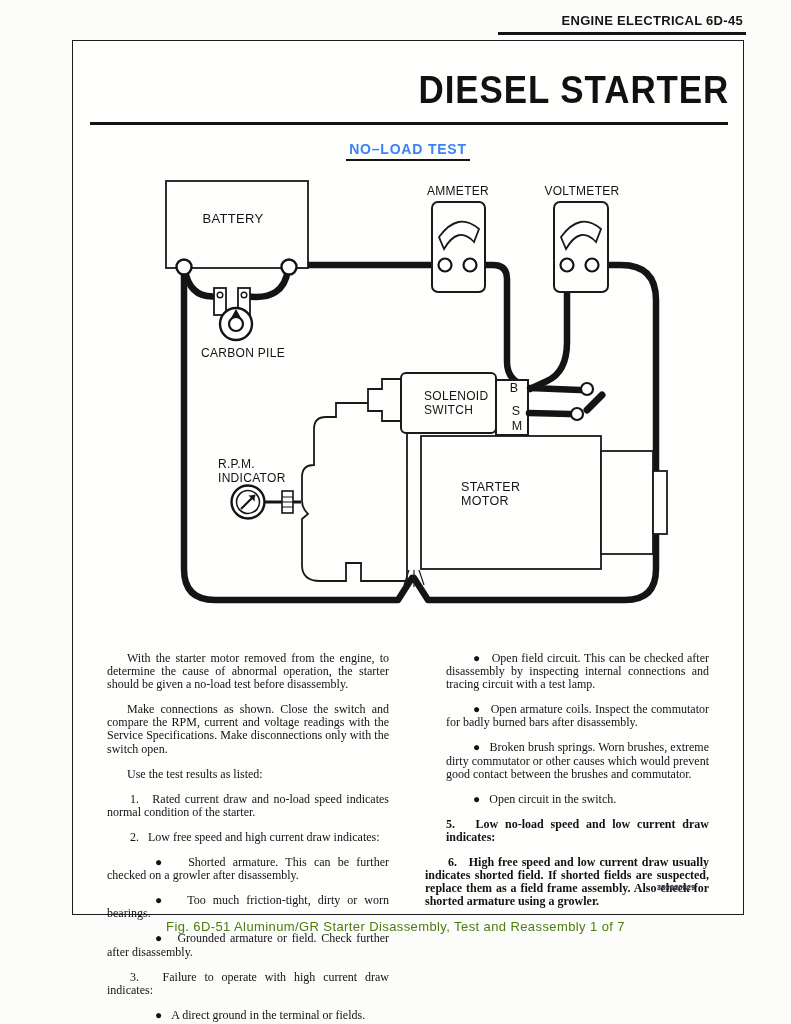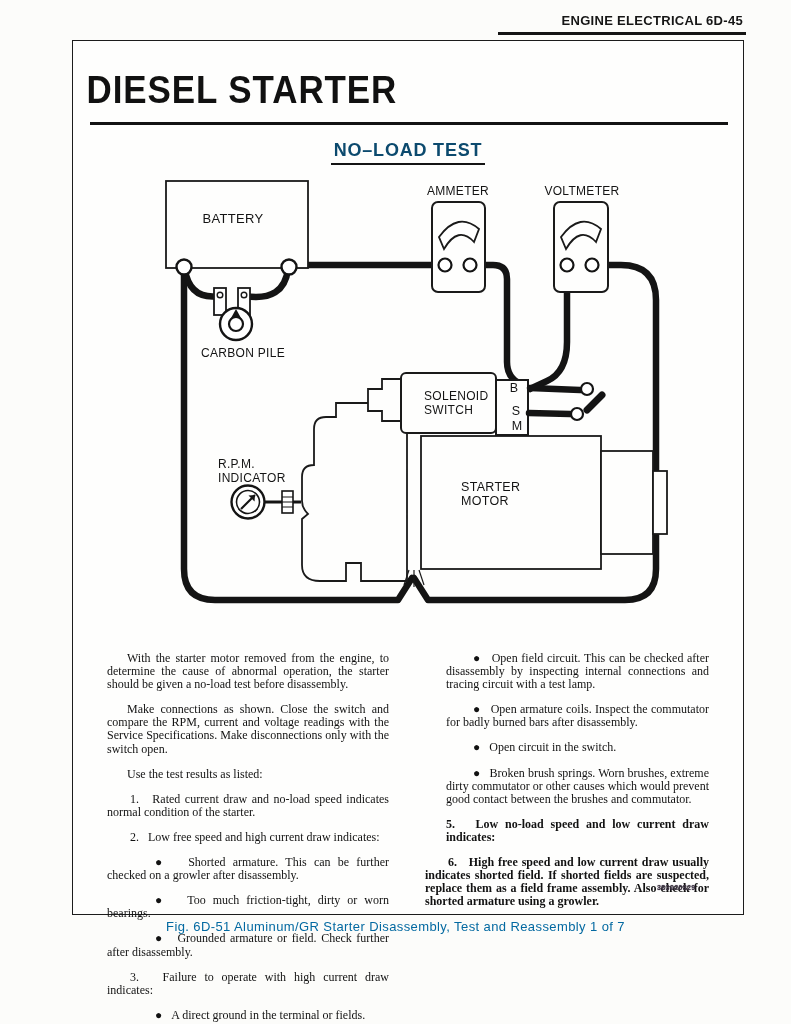--- a/index.html
+++ b/index.html
@@ -17,35 +17,35 @@
   }
   .run-head-rule{
     position:absolute;top:32px;left:498px;width:248px;height:3px;background:#141414;
   }
   
   .frame{
     position:absolute;left:72px;top:40px;width:670px;height:873px;
     border:1.6px solid #1c1c1c;background:#fefefd;
   }
   .title{
-    position:absolute;top:28px;left:0;width:100%;text-align:left;
+    position:absolute;top:28px;left:0;width:100%;text-align:right;
   }
   .title-text{
     display:inline-block;font-weight:700;font-size:38px;letter-spacing:1px;
     transform:scaleX(.92);color:#111;
   }
   .title-rule{
     position:absolute;top:81px;left:17px;width:638px;height:3px;background:#131313;
   }
   .noload{
     position:absolute;top:99px;left:0;width:100%;text-align:center;
   }
   .noload-text{
-    display:inline-block;font-size:18px;font-weight:700;letter-spacing:.8px;
-    border-bottom:2.5px solid #141414;padding:0 3px 2px 3px;color:#0c4a6e;
+    display:inline-block;font-size:14px;font-weight:700;letter-spacing:.8px;
+    border-bottom:2.5px solid #141414;padding:0 3px 2px 3px;color:#3b82f6;
   }
   .diagram{position:absolute;top:125px;left:0;width:672px;height:470px;}
   svg text{font-family:"Liberation Sans",sans-serif;fill:#141414;letter-spacing:.3px;}
 
   
   .cols{position:absolute;top:599px;left:0;width:670px;}
   .col{position:absolute;top:0;font-family:"Liberation Serif",serif;
        font-size:12px;line-height:13.1px;text-align:justify;color:#121212;}
   .col-left{left:22px;width:306px;}
   .col-right{left:340px;width:308px;}
@@ -60,21 +60,21 @@
   .inset{margin-left:21px;}
   .sub{text-indent:18px;margin-left:2px;}
 
   .stamp{
     position:absolute;left:584px;top:843px;width:132px;
     font-size:7px;font-weight:700;letter-spacing:.4px;color:#3a3340;
     text-shadow:0 0 1px #55445a;font-family:"Liberation Sans",sans-serif;
   }
   .caption{
     position:absolute;top:919px;left:0;width:100%;text-align:center;
-    font-size:13px;letter-spacing:.4px;color:#0369a1;
+    font-size:13px;letter-spacing:.4px;color:#4d7c0f;
     font-family:"Liberation Sans",sans-serif;
   }
 </style>
 </head>
 <body>
 
 <div class="run-head">ENGINE ELECTRICAL  6D-45</div>
 <div class="run-head-rule"></div>
 
 <div class="frame">
@@ -193,22 +193,22 @@
       <p class="bp bullet">●&nbsp;&nbsp;&nbsp;Too much friction-tight, dirty or worn bearings.</p>
       <p class="bp bullet">●&nbsp;&nbsp;&nbsp;Grounded armature or field. Check further after disassembly.</p>
       <p class="bp num">3.&nbsp;&nbsp;&nbsp;Failure to operate with high current draw indicates:</p>
       <p class="bp bullet">●&nbsp;&nbsp;&nbsp;A direct ground in the terminal or fields.</p>
       <p class="bp bullet">●&nbsp;&nbsp;&nbsp;“Frozen” bearings.</p>
     </div>
     <div class="col col-right">
       <div class="inset">
         <p class="bp bullet-r">●&nbsp;&nbsp;&nbsp;Open field circuit. This can be checked after disassembly by inspecting internal connections and tracing circuit with a test lamp.</p>
         <p class="bp bullet-r">●&nbsp;&nbsp;&nbsp;Open armature coils. Inspect the commutator for badly burned bars after disassembly.</p>
+        <p class="bp bullet-r">●&nbsp;&nbsp;&nbsp;Broken brush springs. Worn brushes, extreme dirty commutator or other causes which would prevent good contact between the brushes and commutator.</p>
         <p class="bp bullet-r">●&nbsp;&nbsp;&nbsp;Open circuit in the switch.</p>
-        <p class="bp bullet-r">●&nbsp;&nbsp;&nbsp;Broken brush springs. Worn brushes, extreme dirty commutator or other causes which would prevent good contact between the brushes and commutator.</p>
         <p class="bp num-r">5.&nbsp;&nbsp;&nbsp;Low no-load speed and low current draw indicates:</p>
       </div>
       <p class="bp num6">6.&nbsp;&nbsp;&nbsp;High free speed and low current draw usually indicates shorted field. If shorted fields are suspected, replace them as a field frame assembly. Also check for shorted armature using a growler.</p>
     </div>
   </div>
 
   <div class="stamp">383020829</div>
 </div>
 
 <div class="caption">Fig. 6D-51 Aluminum/GR Starter Disassembly, Test and Reassembly 1 of 7</div>

